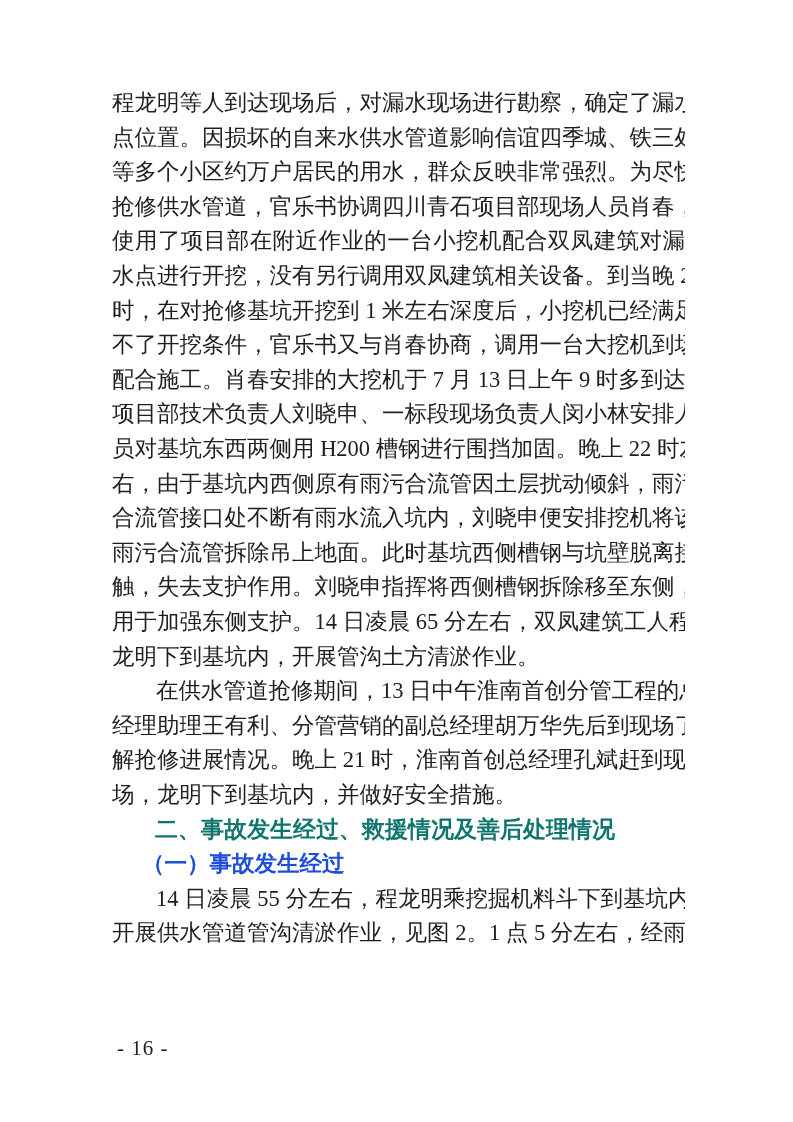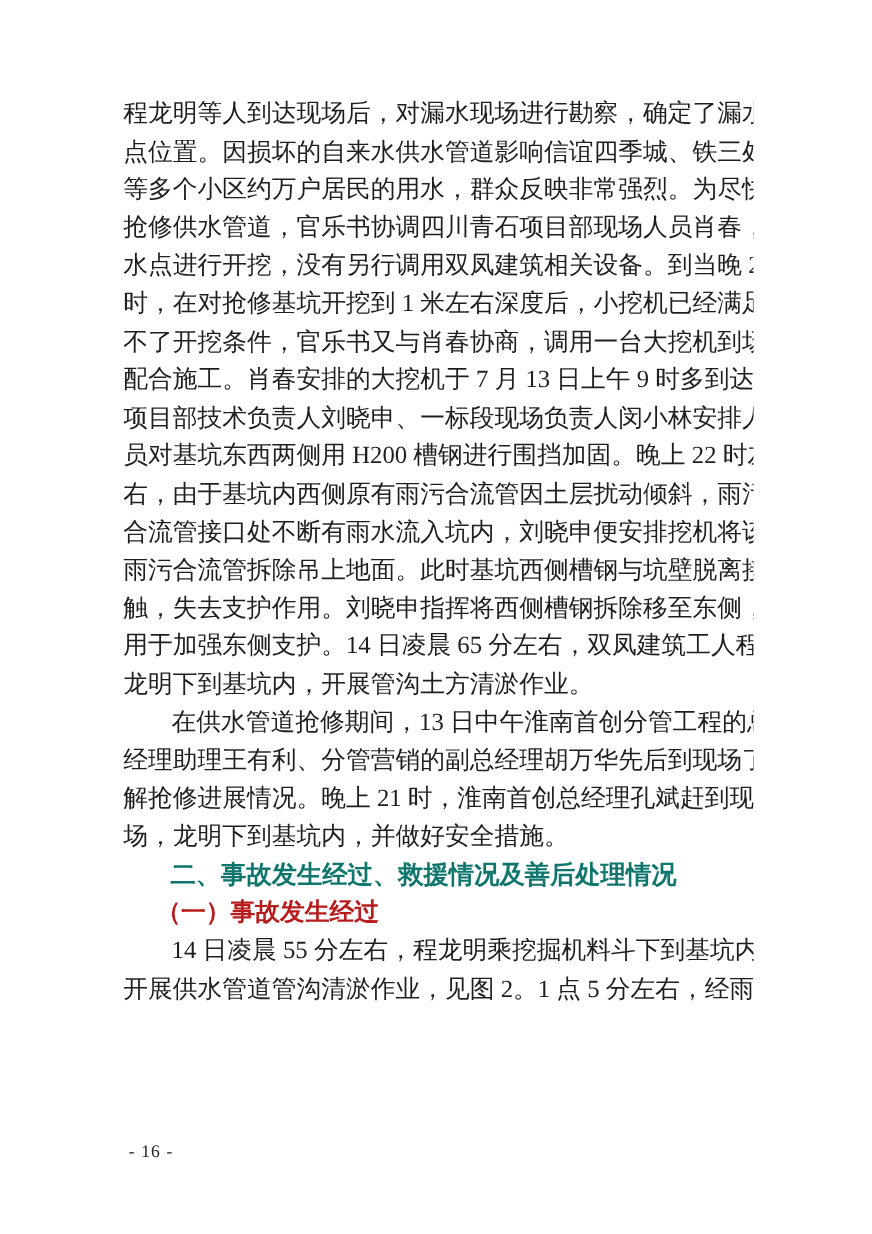--- a/index.html
+++ b/index.html
@@ -43,43 +43,44 @@
   .line.heading {
     font-family: "Liberation Sans", "DejaVu Sans", sans-serif;
     font-weight: 700;
     font-size: 23px;
     text-indent: 43px;
     color: #0f766e;
   }
   .line.subheading {
     font-weight: 600;
     text-indent: 30px;
-    color: #b91c1c;
+    color: #1d4ed8;
   }
   .footer {
     position: absolute;
     left: 117px;
     top: 1037px;
     height: 22px;
     line-height: 22px;
     font-family: "Liberation Serif", "DejaVu Serif", serif;
-    font-size: 16px;
+    font-size: 21px;
     letter-spacing: 1px;
     color: #222222;
   }
 </style>
 </head>
 <body>
 
 <div class="page">
   <div class="text-block">
     <div class="line">程龙明等人到达现场后，对漏水现场进行勘察，确定了漏水</div>
     <div class="line">点位置。因损坏的自来水供水管道影响信谊四季城、铁三处</div>
     <div class="line">等多个小区约万户居民的用水，群众反映非常强烈。为尽快</div>
     <div class="line">抢修供水管道，官乐书协调四川青石项目部现场人员肖春，</div>
+    <div class="line">使用了项目部在附近作业的一台小挖机配合双凤建筑对漏</div>
     <div class="line">水点进行开挖，没有另行调用双凤建筑相关设备。到当晚 21</div>
     <div class="line">时，在对抢修基坑开挖到 1 米左右深度后，小挖机已经满足</div>
     <div class="line">不了开挖条件，官乐书又与肖春协商，调用一台大挖机到场</div>
     <div class="line">配合施工。肖春安排的大挖机于 7 月 13 日上午 9 时多到达</div>
     <div class="line">项目部技术负责人刘晓申、一标段现场负责人闵小林安排人</div>
     <div class="line">员对基坑东西两侧用 H200 槽钢进行围挡加固。晚上 22 时左</div>
     <div class="line">右，由于基坑内西侧原有雨污合流管因土层扰动倾斜，雨污</div>
     <div class="line">合流管接口处不断有雨水流入坑内，刘晓申便安排挖机将该</div>
     <div class="line">雨污合流管拆除吊上地面。此时基坑西侧槽钢与坑壁脱离接</div>
     <div class="line">触，失去支护作用。刘晓申指挥将西侧槽钢拆除移至东侧，</div>

